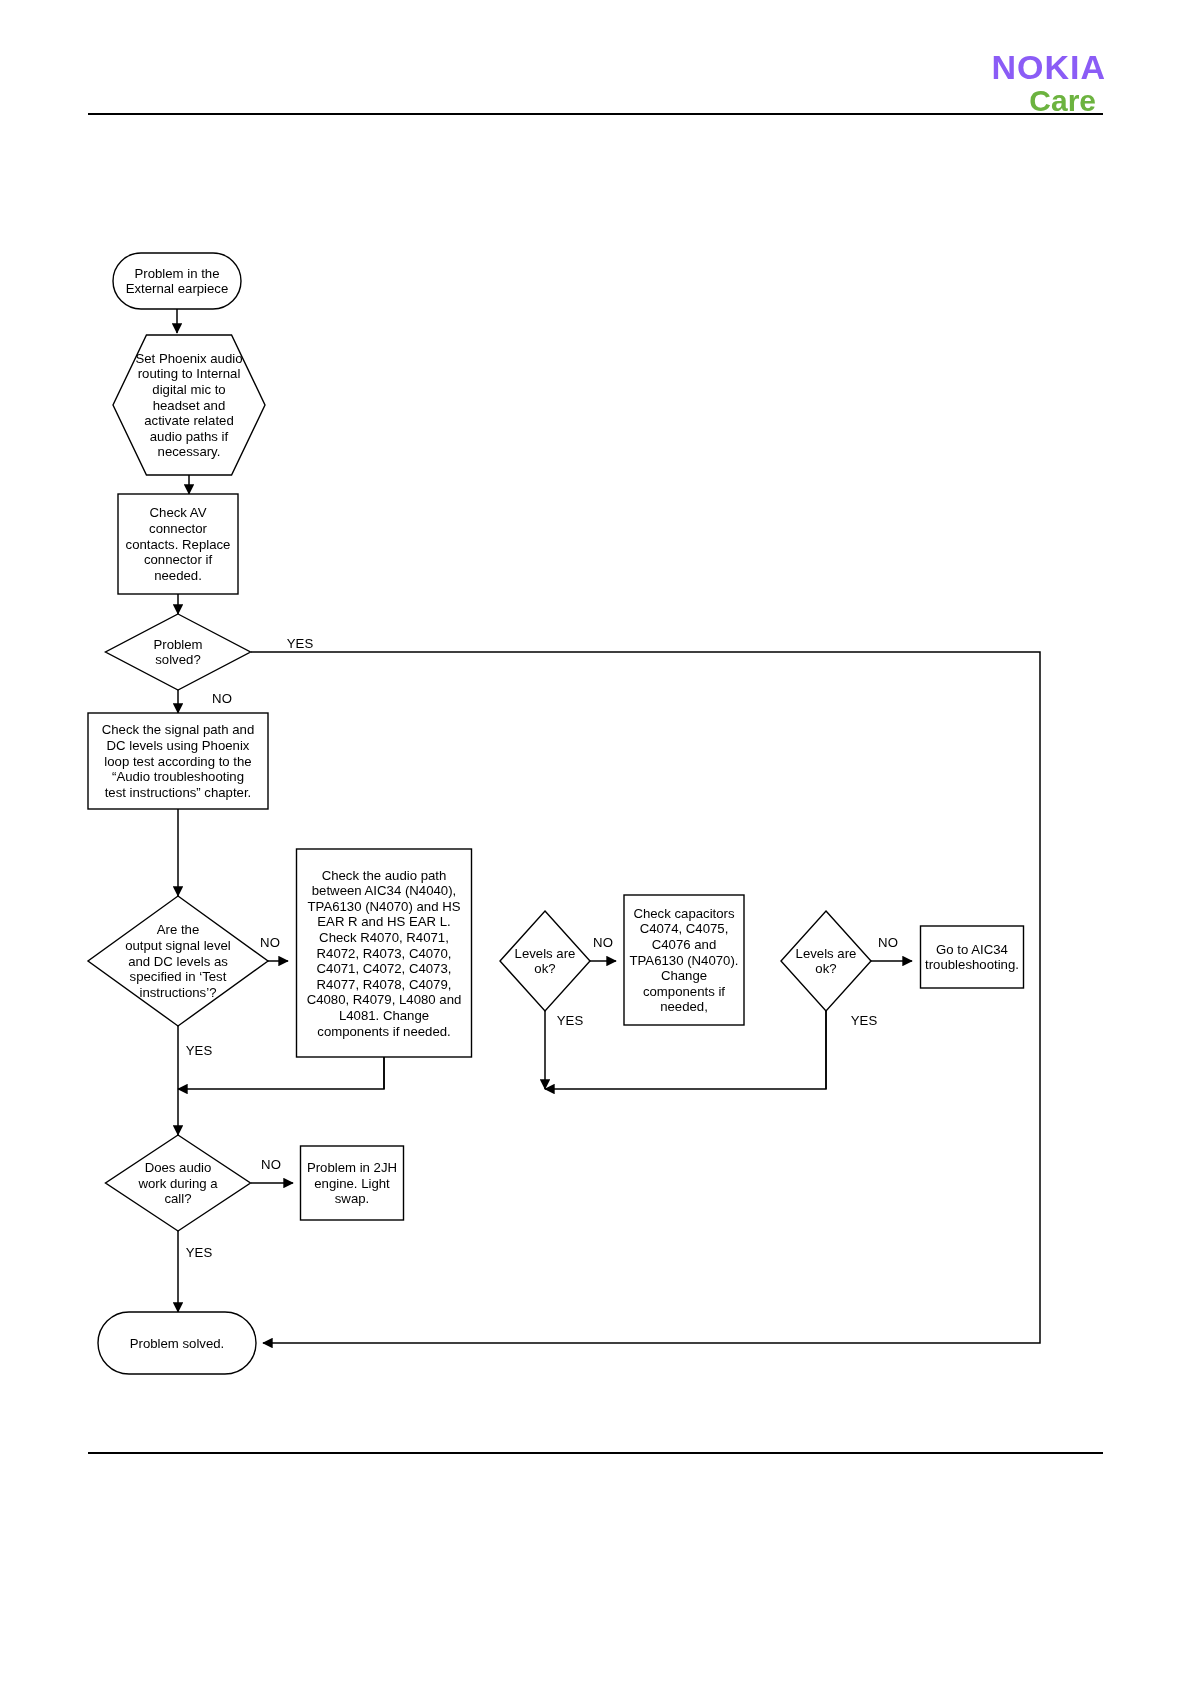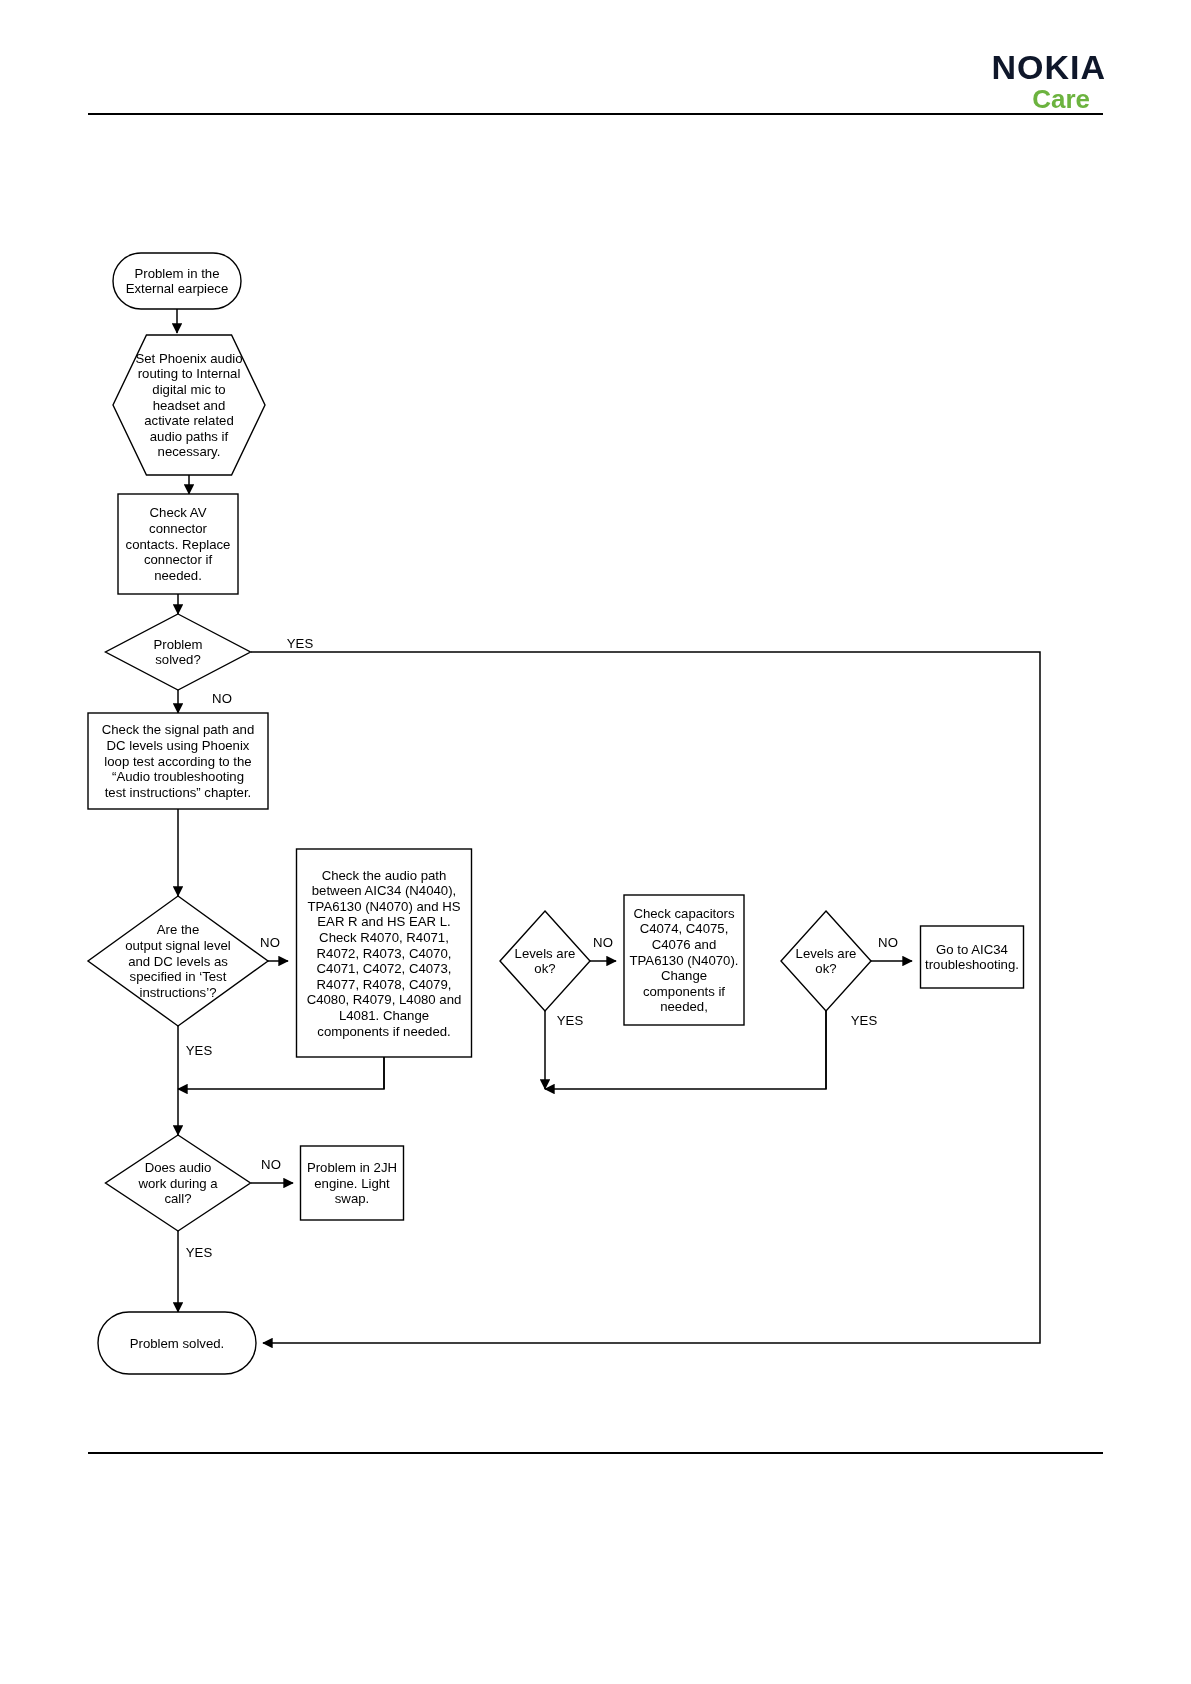--- a/index.html
+++ b/index.html
@@ -3,22 +3,22 @@
 <meta charset="utf-8">
 <style>
   html,body{margin:0;padding:0;background:#ffffff;}
   body{width:1191px;height:1684px;position:relative;
        font-family:"Liberation Sans","DejaVu Sans",sans-serif;
        -webkit-font-smoothing:antialiased;}
   .page{position:absolute;inset:0;background:#fff;}
 
   
   .logo{position:absolute;right:85px;top:50px;text-align:right;line-height:1;}
-  .logo .nokia{font-size:34px;font-weight:bold;color:#0f172a;letter-spacing:1px;display:block;}
-  .logo .care{font-size:26px;font-weight:bold;color:#6cb33f;display:block;margin-top:2px;margin-right:16px;}
+  .logo .nokia{font-size:34px;font-weight:bold;color:#8b5cf6;letter-spacing:1px;display:block;}
+  .logo .care{font-size:30px;font-weight:bold;color:#6cb33f;display:block;margin-top:2px;margin-right:10px;}
   .rule-top{position:absolute;left:88px;right:88px;top:113px;height:0;
             border-top:2px solid #000;}
   .rule-bottom{position:absolute;left:88px;right:88px;top:1452px;height:0;
             border-top:2px solid #000;}
 
   
   #flow{position:absolute;left:0;top:0;width:1191px;height:1684px;}
   #flow text{font-family:"Liberation Sans","DejaVu Sans",sans-serif;
              font-size:13.2px;fill:#000;}
   .node-shape{fill:#ffffff;stroke:#000000;stroke-width:1.4;}

